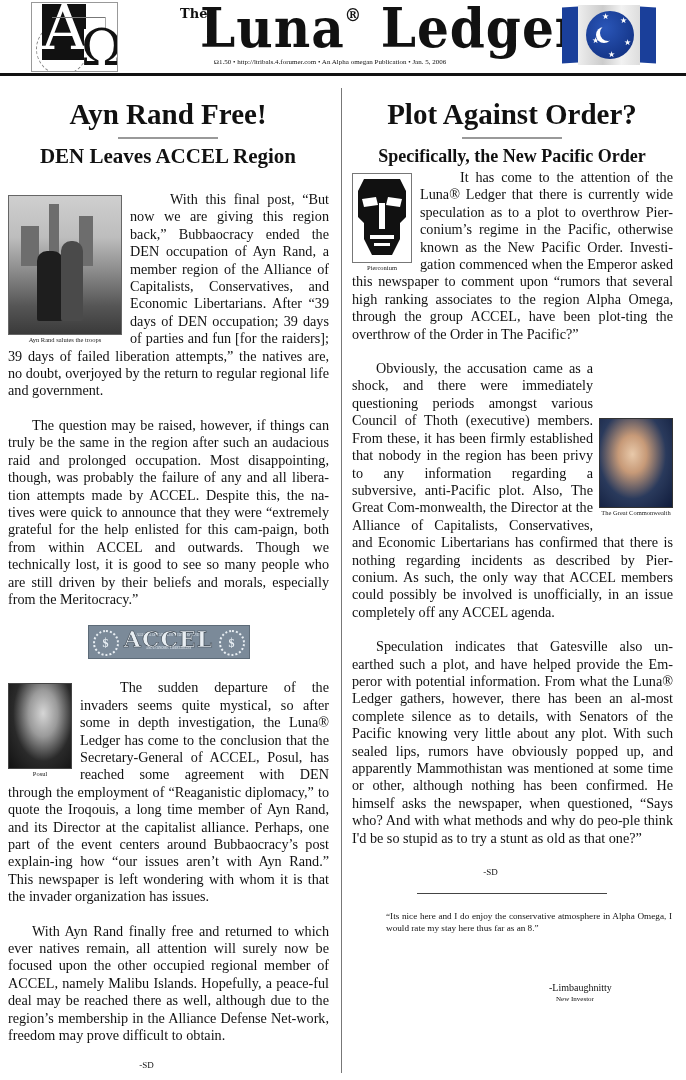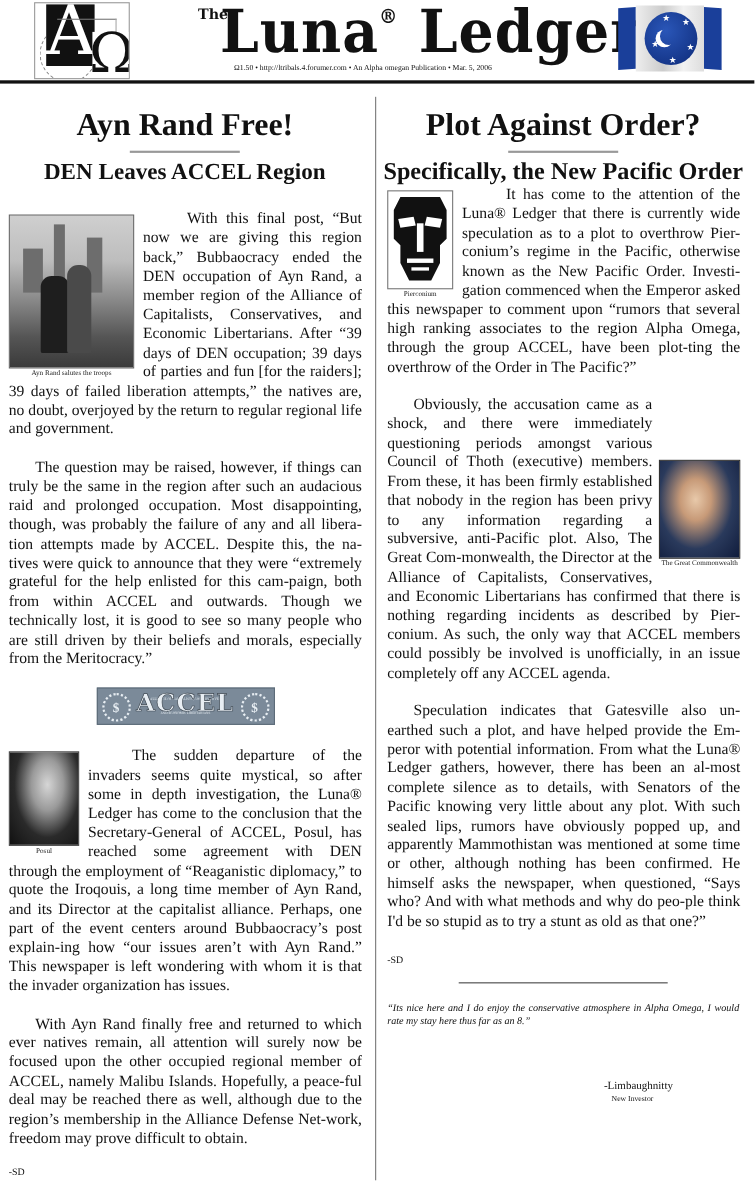--- a/index.html
+++ b/index.html
@@ -34,21 +34,21 @@
 
   
   .col { position: absolute; top: 92px; width: 336px; }
   .col-left { left: 0; }
   .col-right { left: 344px; }
   .col-divider { position: absolute; left: 341px; top: 88px; width: 1px; height: 985px; background: #777; }
 
   .headline { text-align: center; font-weight: bold; font-size: 29px; margin-top: 6px; line-height: 32px; }
   .head-rule { width: 100px; height: 2px; background: #999; margin: 7px auto 4px; }
   .subhead { text-align: center; font-weight: bold; font-size: 21px; line-height: 26px; }
-  .col-right .subhead { font-size: 22px; font-family: Liberation Serif, serif; }
+  .col-right .subhead { font-size: 18px; font-family: Liberation Serif, serif; }
 
   .body { font-size: 14.2px; line-height: 17.4px; text-align: justify; padding: 0 7px 0 8px; }
   .body p { margin: 0 0 17px 0; text-indent: 24px; }
   .body p.first-after-fig { text-indent: 40px; }
 
   .figure { float: left; margin: 4px 8px 0 0; text-align: center; }
   .figure.right { float: right; margin: 4px 0 0 6px; }
   .caption { font-size: 6.5px; line-height: 9px; color: #222; }
 
   .photo-rand { width: 112px; height: 138px; border: 1px solid #666; background:
@@ -61,25 +61,25 @@
   .photo-pier svg { position: absolute; left: 3px; top: 3px; }
   .photo-tgc { width: 72px; height: 88px; background: radial-gradient(ellipse at 45% 40%, #e8c9aa 0%, #c79a78 25%, #2a3a5c 60%, #101c3c 100%); border: 1px solid #333; }
 
   .accel-banner { width: 160px; height: 32px; margin: 8px auto 20px; background: #7b8a99; border: 1px solid #5d6b78; position: relative; }
   .accel-banner .txt { position: absolute; left: 0; right: 0; top: 5px; text-align: center; font-size: 22px; font-weight: bold; color: #e8eef3; letter-spacing: 1px; -webkit-text-stroke: 0.6px #3c4650; font-family: "DejaVu Serif", serif; }
   .accel-banner .wreath { position: absolute; top: 4px; width: 22px; height: 22px; border: 2px dotted #e8eef3; border-radius: 50%; color: #e8eef3; font-size: 12px; text-align: center; line-height: 22px; font-weight: bold; }
   .accel-banner .wl { left: 4px; }
   .accel-banner .wr { right: 4px; }
   .accel-banner .small { position: absolute; left: 30px; right: 30px; font-size: 3px; color: #e8eef3; text-align: center; }
 
-  .signoff { text-align: left; font-size: 9px; padding-right: 44px; margin-top: -4px; }
+  .signoff { text-align: center; font-size: 9px; padding-right: 44px; margin-top: -4px; }
 
   .qa-rule { width: 190px; height: 1px; background: #444; margin: 12px auto 16px; }
   .qa-q { font-size: 9.2px; padding: 0 8px; margin-bottom: 9px; }
-  .qa-a { font-size: 9.2px; font-style: italic; text-align: justify; padding: 0 8px; line-height: 12px; }
+  .qa-a { font-size: 9.2px; text-align: justify; padding: 0 8px; line-height: 12px; margin-left: 34px; }
   .qa-name { font-size: 10px; padding-left: 205px; line-height: 12px; margin-top: 48px; }
   .qa-role { font-size: 7px; padding-left: 212px; line-height: 10px; }
 </style>
 </head>
 <body>
 
 <div class="masthead">
   <div class="ao-logo">
     <div class="circle"></div>
     <div class="blk"></div>
@@ -87,21 +87,21 @@
     <div class="hline"></div>
     <div class="vline"></div>
     <div class="omega-bg"></div>
     <div class="omega">Ω</div>
   </div>
 
   <div class="title-wrap">
     <span class="title-the">The</span>
     <span class="title-main"><span>Luna</span><sup>®</sup><span> Ledger</span></span>
   </div>
-  <div class="tagline">Ω1.50 • http://ltribals.4.forumer.com • An Alpha omegan Publication • Mar. 5, 2006</div>
+  <div class="tagline">Ω1.50 • http://ltribals.4.forumer.com • An Alpha omegan Publication • Jan. 5, 2006</div>
 
   <div class="flag">
     <div class="band-l"></div>
     <div class="mid"></div>
     <div class="band-r"></div>
     <div class="disc"></div>
     <div class="moon"></div>
     <span class="star" style="left:40px;top:8px;">★</span>
     <span class="star" style="left:58px;top:12px;">★</span>
     <span class="star" style="left:30px;top:32px;">★</span>

